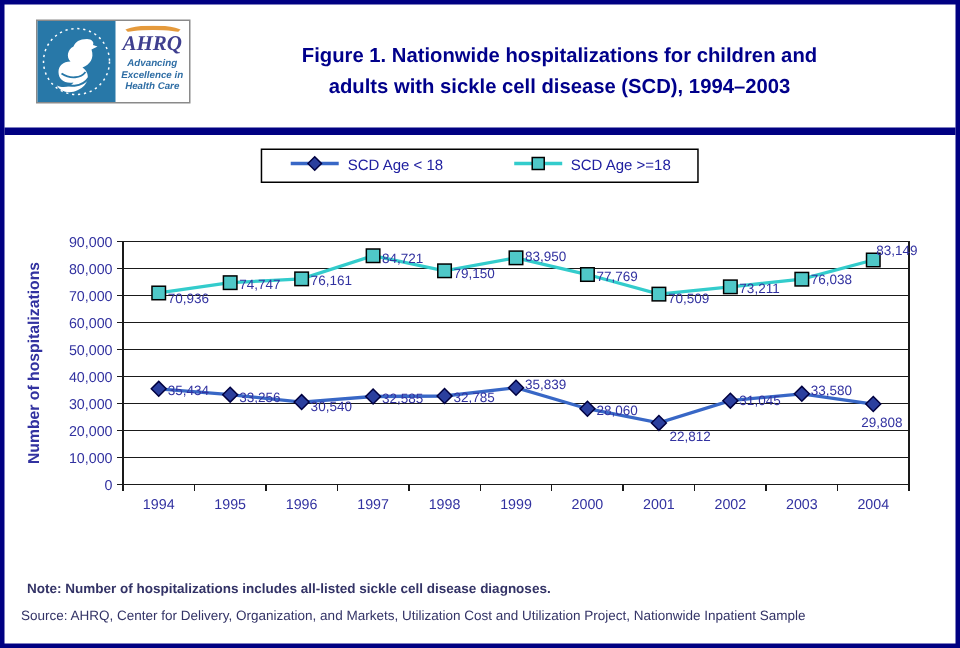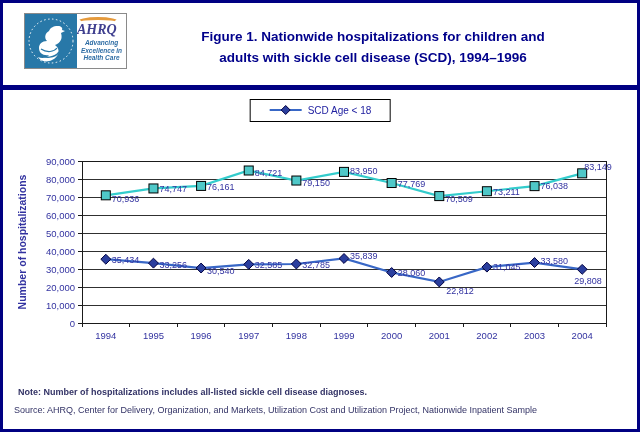--- a/index.html
+++ b/index.html
@@ -3,21 +3,21 @@
 <meta charset="utf-8">
 <style>
   html,body{margin:0;padding:0;background:#fff;}
   .stage{position:relative;width:640px;height:432px;background:#fff;overflow:hidden;
          font-family:"Liberation Sans",sans-serif;}
   .page-frame{position:absolute;inset:0;border:3px solid #000082;box-sizing:border-box;}
   
   .logo-block{position:absolute;left:24px;top:13px;width:103px;height:56px;
               border:1px solid #8a8a8a;display:flex;background:#fff;box-sizing:border-box;}
   .hhs-box{width:52px;height:100%;background:#2878A8;position:relative;flex:none;}
-  .ahrq-box{flex:1;display:flex;flex-direction:column;padding-top:3px;overflow:hidden;}
+  .ahrq-box{flex:1;display:flex;flex-direction:column;align-items:center;padding-top:3px;overflow:hidden;}
   .ahrq-arc{width:42px;height:10px;border:3px solid transparent;border-top-color:#E59A3C;
             border-radius:50%;box-sizing:border-box;margin-bottom:-4px;}
   .ahrq-name{font-family:"Liberation Serif",serif;font-style:italic;font-weight:bold;
              font-size:14px;color:#3F3F8F;line-height:14px;}
   .ahrq-tagline{font-size:6.5px;font-style:italic;font-weight:bold;color:#2E6DA4;
                 text-align:center;line-height:7.5px;margin-top:2px;}
   .fig-title{position:absolute;left:122px;right:16px;top:26px;text-align:center;
              color:#00008B;font-weight:bold;font-size:13.5px;line-height:21px;}
   .header-rule{position:absolute;left:3px;right:3px;top:85px;height:5px;background:#000082;}
   
@@ -52,32 +52,39 @@
       <div class="ahrq-tagline">
         <div>Advancing</div>
         <div>Excellence in</div>
         <div>Health Care</div>
       </div>
     </div>
   </div>
 
   <div class="fig-title">
     <div>Figure 1. Nationwide hospitalizations for children and</div>
-    <div>adults with sickle cell disease (SCD), 1994–1996</div>
+    <div>adults with sickle cell disease (SCD), 1994–2003</div>
   </div>
 
   <div class="header-rule"></div>
 
   <div class="legend">
     <div class="legend-item">
       <span class="legend-swatch"><svg width="34" height="12">
             <line x1="1" x2="33" y1="6" y2="6" stroke="#3867C6" stroke-width="2.2"></line>
             <polygon points="17,1.5 21.5,6 17,10.5 12.5,6" fill="#2B3F9E" stroke="#000040"></polygon>
           </svg></span>
       <span>SCD Age &lt; 18</span>
+    </div>
+    <div class="legend-item">
+      <span class="legend-swatch"><svg width="34" height="12">
+            <line x1="1" x2="33" y1="6" y2="6" stroke="#33CCCC" stroke-width="2.2"></line>
+            <rect x="13" y="2" width="8" height="8" fill="#4FC8C8" stroke="#000000"></rect>
+          </svg></span>
+      <span>SCD Age &gt;=18</span>
     </div>
   </div>
 
   <svg id="plot" class="plot-svg" width="640" height="228">
       <rect x="82" y="21" width="524" height="162" fill="#ffffff" stroke="#1a1a1a" stroke-width="1" shape-rendering="crispEdges"></rect>
       <line x1="82" x2="606" y1="165" y2="165" stroke="#1a1a1a" stroke-width="0.9" shape-rendering="crispEdges"></line>
       <line x1="82" x2="606" y1="147" y2="147" stroke="#1a1a1a" stroke-width="0.9" shape-rendering="crispEdges"></line>
       <line x1="82" x2="606" y1="129" y2="129" stroke="#1a1a1a" stroke-width="0.9" shape-rendering="crispEdges"></line>
       <line x1="82" x2="606" y1="111" y2="111" stroke="#1a1a1a" stroke-width="0.9" shape-rendering="crispEdges"></line>
       <line x1="82" x2="606" y1="93" y2="93" stroke="#1a1a1a" stroke-width="0.9" shape-rendering="crispEdges"></line>

